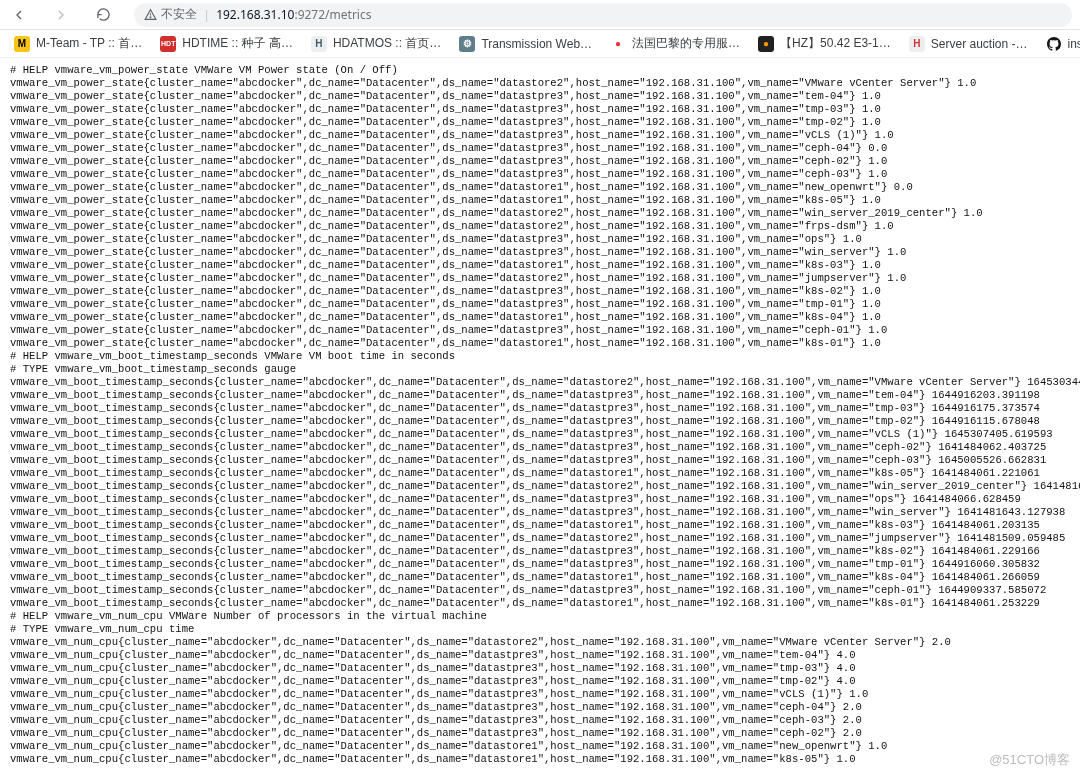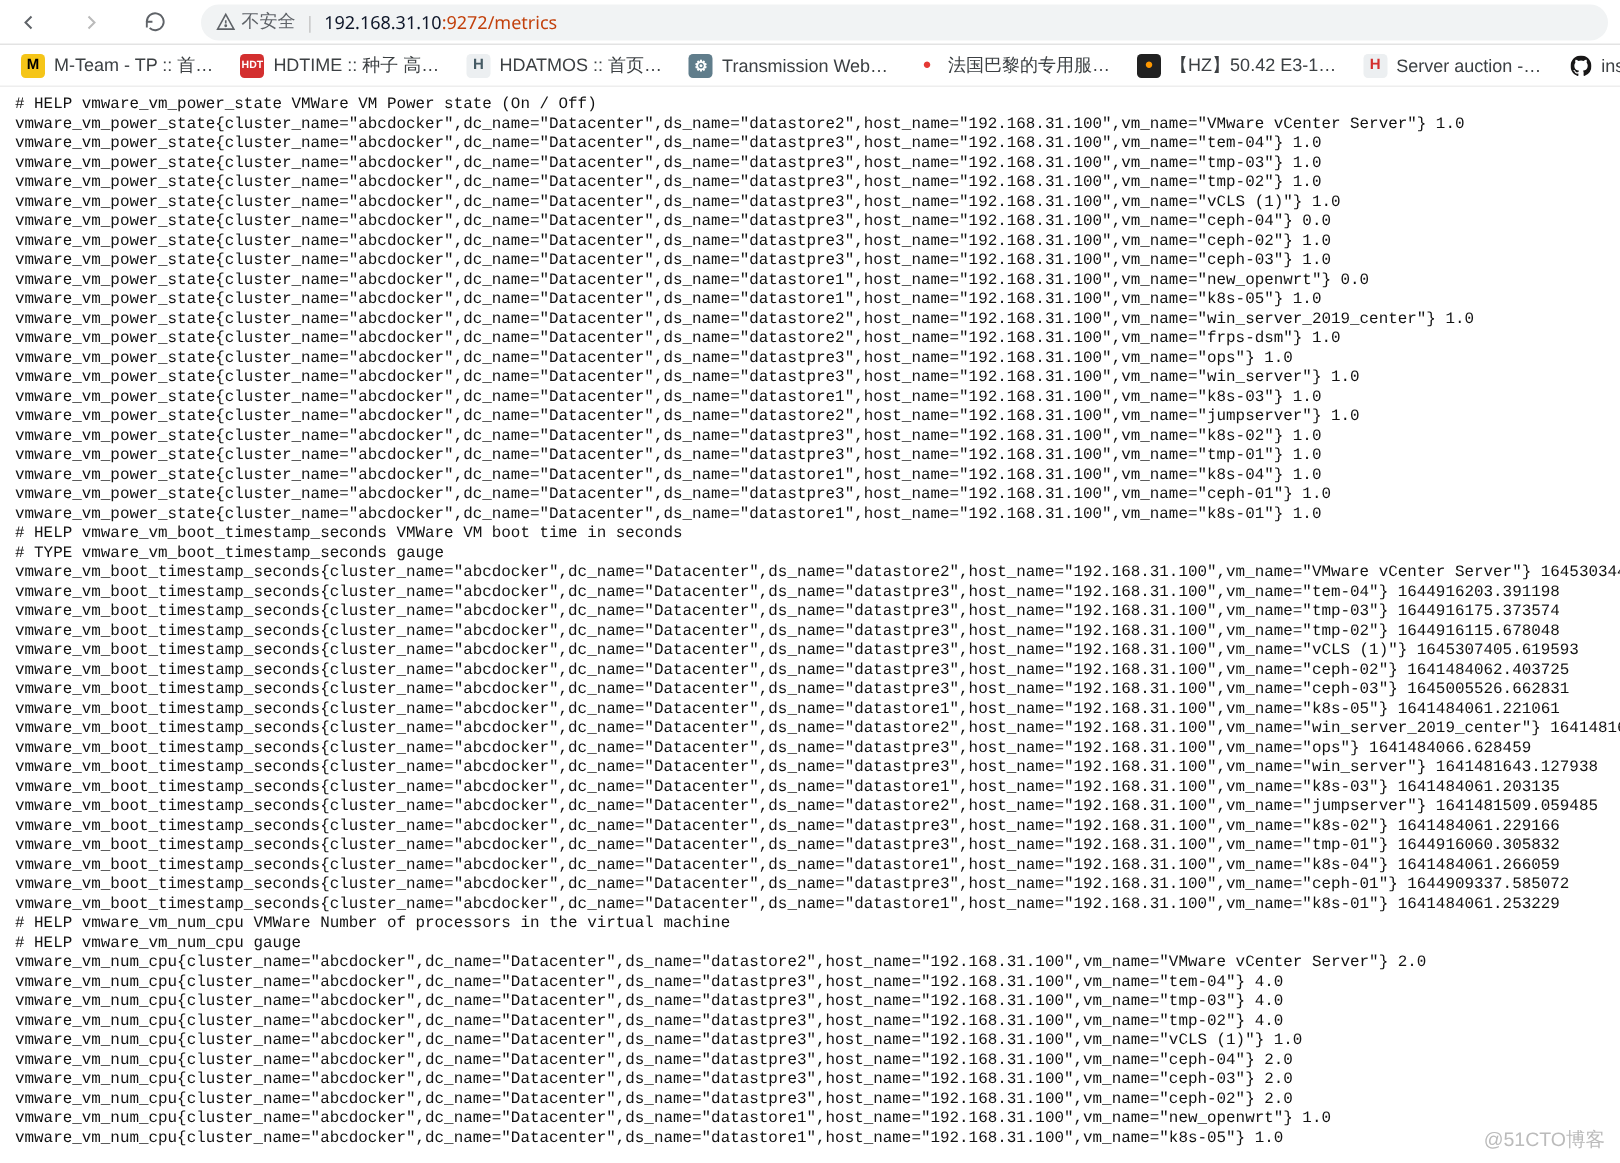--- a/index.html
+++ b/index.html
@@ -7,21 +7,21 @@
   body { width: 1080px; height: 775px; overflow: hidden; position: relative; }
 
   
   .chrome-bar { display: flex; align-items: center; height: 30px; padding: 3px 8px; gap: 20px; border-bottom: 1px solid #e3e3e3; }
   .nav-btn { width: 22px; height: 22px; display:flex; align-items:center; justify-content:center; color:#5f6368; border-radius:50%; }
   .nav-btn.disabled { color:#bababa; }
   .omnibox { flex:1; display:flex; align-items:center; height:24px; background:#f1f3f4; border-radius:14px; padding:0 10px; font-size:12px; color:#202124; gap:8px; }
   .ns-chip { color:#5f6368; display:flex; align-items:center; gap:4px; }
   .url-text { font-family: system-ui, Arial, sans-serif; color:#202124; }
   .url-text .host { color:#0f172a; }
-  .url-text .path { color:#c2410c; }
+  .url-text .path { color:#737373; }
 
   
   .bookmarks { display:flex; align-items:center; height:28px; padding:0 6px; gap:2px; border-bottom:1px solid #eee; }
   .bk { display:flex; align-items:center; gap:6px; padding:3px 8px; font-size:12px; color:#3c4043; border-radius:4px; white-space:nowrap; }
   .fav { width:16px; height:16px; flex:0 0 16px; border-radius:3px; display:flex; align-items:center; justify-content:center; font-size:10px; font-weight:700; color:#fff; }
 
   
   .metrics { padding: 6px 10px; font-family: "SFMono-Regular", Consolas, "Liberation Mono", Menlo, monospace; font-size: 10.6px; line-height: 13px; color:#111; white-space: nowrap; overflow:hidden; }
 
   
@@ -141,21 +141,21 @@
     <div>vmware_vm_boot_timestamp_seconds{cluster_name="abcdocker",dc_name="Datacenter",ds_name="datastpre3",host_name="192.168.31.100",vm_name="ops"} 1641484066.628459</div>
     <div>vmware_vm_boot_timestamp_seconds{cluster_name="abcdocker",dc_name="Datacenter",ds_name="datastpre3",host_name="192.168.31.100",vm_name="win_server"} 1641481643.127938</div>
     <div>vmware_vm_boot_timestamp_seconds{cluster_name="abcdocker",dc_name="Datacenter",ds_name="datastore1",host_name="192.168.31.100",vm_name="k8s-03"} 1641484061.203135</div>
     <div>vmware_vm_boot_timestamp_seconds{cluster_name="abcdocker",dc_name="Datacenter",ds_name="datastore2",host_name="192.168.31.100",vm_name="jumpserver"} 1641481509.059485</div>
     <div>vmware_vm_boot_timestamp_seconds{cluster_name="abcdocker",dc_name="Datacenter",ds_name="datastpre3",host_name="192.168.31.100",vm_name="k8s-02"} 1641484061.229166</div>
     <div>vmware_vm_boot_timestamp_seconds{cluster_name="abcdocker",dc_name="Datacenter",ds_name="datastpre3",host_name="192.168.31.100",vm_name="tmp-01"} 1644916060.305832</div>
     <div>vmware_vm_boot_timestamp_seconds{cluster_name="abcdocker",dc_name="Datacenter",ds_name="datastore1",host_name="192.168.31.100",vm_name="k8s-04"} 1641484061.266059</div>
     <div>vmware_vm_boot_timestamp_seconds{cluster_name="abcdocker",dc_name="Datacenter",ds_name="datastpre3",host_name="192.168.31.100",vm_name="ceph-01"} 1644909337.585072</div>
     <div>vmware_vm_boot_timestamp_seconds{cluster_name="abcdocker",dc_name="Datacenter",ds_name="datastore1",host_name="192.168.31.100",vm_name="k8s-01"} 1641484061.253229</div>
     <div># HELP vmware_vm_num_cpu VMWare Number of processors in the virtual machine</div>
-    <div># HELP vmware_vm_num_cpu gauge</div>
+    <div># TYPE vmware_vm_num_cpu time</div>
     <div>vmware_vm_num_cpu{cluster_name="abcdocker",dc_name="Datacenter",ds_name="datastore2",host_name="192.168.31.100",vm_name="VMware vCenter Server"} 2.0</div>
     <div>vmware_vm_num_cpu{cluster_name="abcdocker",dc_name="Datacenter",ds_name="datastpre3",host_name="192.168.31.100",vm_name="tem-04"} 4.0</div>
     <div>vmware_vm_num_cpu{cluster_name="abcdocker",dc_name="Datacenter",ds_name="datastpre3",host_name="192.168.31.100",vm_name="tmp-03"} 4.0</div>
     <div>vmware_vm_num_cpu{cluster_name="abcdocker",dc_name="Datacenter",ds_name="datastpre3",host_name="192.168.31.100",vm_name="tmp-02"} 4.0</div>
     <div>vmware_vm_num_cpu{cluster_name="abcdocker",dc_name="Datacenter",ds_name="datastpre3",host_name="192.168.31.100",vm_name="vCLS (1)"} 1.0</div>
     <div>vmware_vm_num_cpu{cluster_name="abcdocker",dc_name="Datacenter",ds_name="datastpre3",host_name="192.168.31.100",vm_name="ceph-04"} 2.0</div>
     <div>vmware_vm_num_cpu{cluster_name="abcdocker",dc_name="Datacenter",ds_name="datastpre3",host_name="192.168.31.100",vm_name="ceph-03"} 2.0</div>
     <div>vmware_vm_num_cpu{cluster_name="abcdocker",dc_name="Datacenter",ds_name="datastpre3",host_name="192.168.31.100",vm_name="ceph-02"} 2.0</div>
     <div>vmware_vm_num_cpu{cluster_name="abcdocker",dc_name="Datacenter",ds_name="datastore1",host_name="192.168.31.100",vm_name="new_openwrt"} 1.0</div>
     <div>vmware_vm_num_cpu{cluster_name="abcdocker",dc_name="Datacenter",ds_name="datastore1",host_name="192.168.31.100",vm_name="k8s-05"} 1.0</div>

